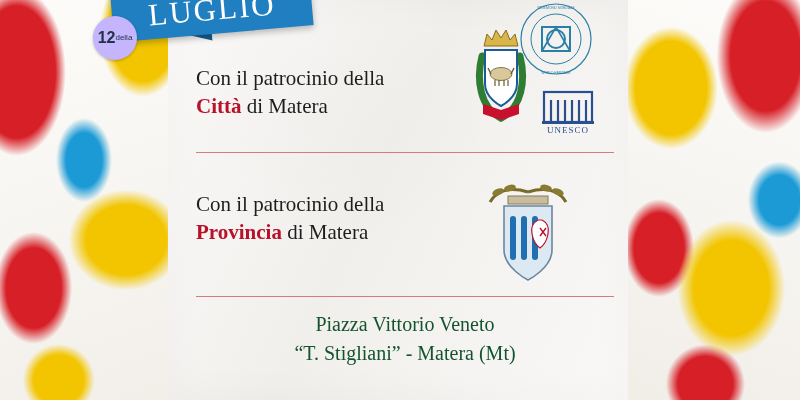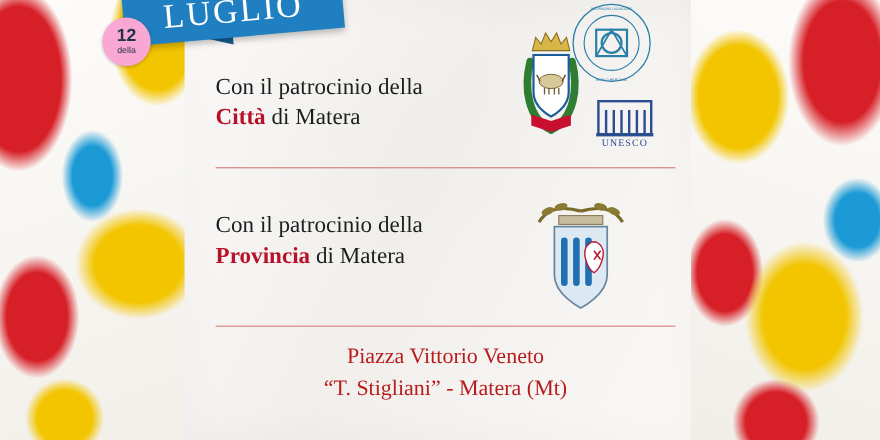--- a/index.html
+++ b/index.html
@@ -112,24 +112,23 @@
   }
 
   
   .days-badge {
     position: absolute;
     left: 93px;
     top: 16px;
     width: 44px;
     height: 44px;
     border-radius: 50%;
-    background: #f9a8d4;
+    background: #c4b5fd;
     color: #23324a;
     display: flex;
-    flex-direction: column;
     align-items: center;
     justify-content: center;
     z-index: 6;
     box-shadow: 0 1px 3px rgba(0,0,0,0.25);
   }
   .days-num {
     font-size: 16px;
     font-weight: bold;
     line-height: 1;
     font-family: "Liberation Sans", sans-serif;
@@ -181,21 +180,21 @@
   .crest-badge { left: 518px; top: 0px;   width: 76px; height: 78px; }
   .crest-prov  { left: 480px; top: 168px; width: 96px; height: 122px; }
 
   .venue {
     position: absolute;
     left: 196px;
     top: 310px;
     width: 418px;
     text-align: center;
     font-size: 20px;
-    color: #b91c1c;
+    color: #14532d;
     line-height: 1.45;
     font-family: "Liberation Serif", serif;
   }
 </style>
 </head>
 <body>
 
 <div class="poster">
 
   <div class="splatter left"></div>

